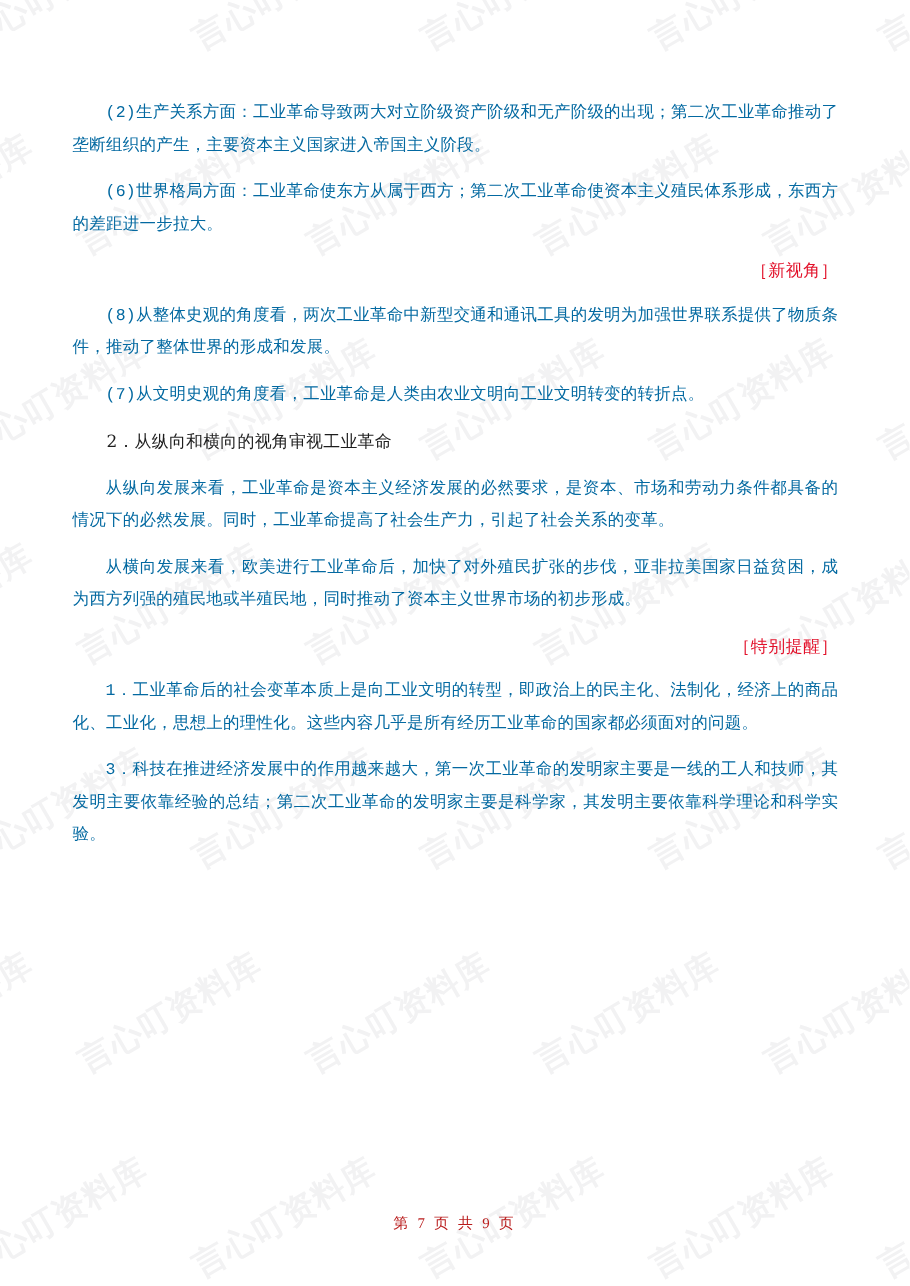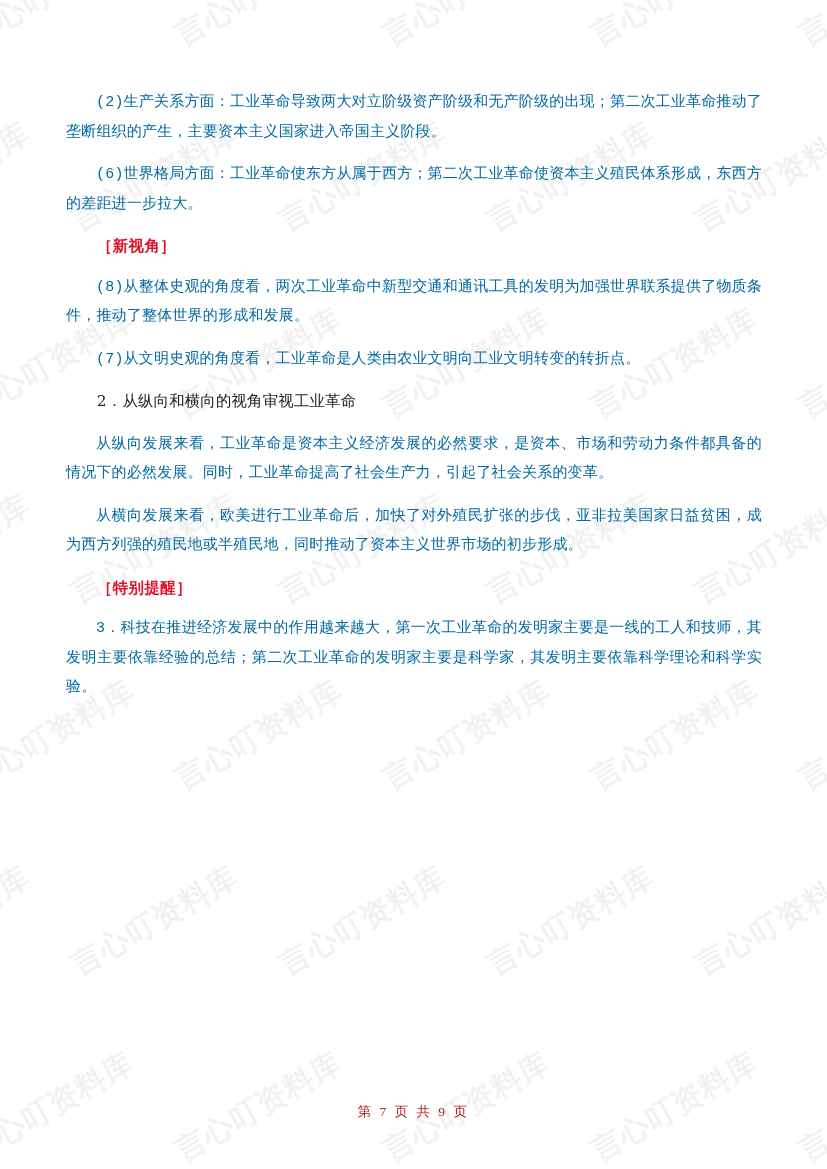--- a/index.html
+++ b/index.html
@@ -65,24 +65,25 @@
     color: #1d1d1d;
     text-indent: 2em;
     letter-spacing: 0.2px;
   }
 
   p.red-heading {
     margin: 7px 0 11px 0;
     font-size: 15.4px;
     line-height: 29.5px;
     color: #e2112a;
-    font-weight: 700;
+    font-weight: 400;
     text-indent: 2em;
     letter-spacing: 0.5px;
     font-family: "DejaVu Sans", "Liberation Sans", sans-serif;
+    text-align: right;
   }
 
   
   .footer {
     position: absolute;
     left: 0;
     right: 0;
     top: 1103px;
     text-align: center;
     font-size: 13.5px;
@@ -153,20 +154,21 @@
 
 
     <p class="heading-num">2．从纵向和横向的视角审视工业革命</p>
 
     <p class="para">从纵向发展来看，工业革命是资本主义经济发展的必然要求，是资本、市场和劳动力条件都具备的情况下的必然发展。同时，工业革命提高了社会生产力，引起了社会关系的变革。</p>
 
     <p class="para">从横向发展来看，欧美进行工业革命后，加快了对外殖民扩张的步伐，亚非拉美国家日益贫困，成为西方列强的殖民地或半殖民地，同时推动了资本主义世界市场的初步形成。</p>
 
     <p class="red-heading">［特别提醒］</p>
 
+    <p class="para">1．工业革命后的社会变革本质上是向工业文明的转型，即政治上的民主化、法制化，经济上的商品化、工业化，思想上的理性化。这些内容几乎是所有经历工业革命的国家都必须面对的问题。</p>
 
     <p class="para">3．科技在推进经济发展中的作用越来越大，第一次工业革命的发明家主要是一线的工人和技师，其发明主要依靠经验的总结；第二次工业革命的发明家主要是科学家，其发明主要依靠科学理论和科学实验。</p>
 
   </div>
 
   <div class="footer">第 7 页 共 9 页</div>
 
 </div>
 
 </body></html>

